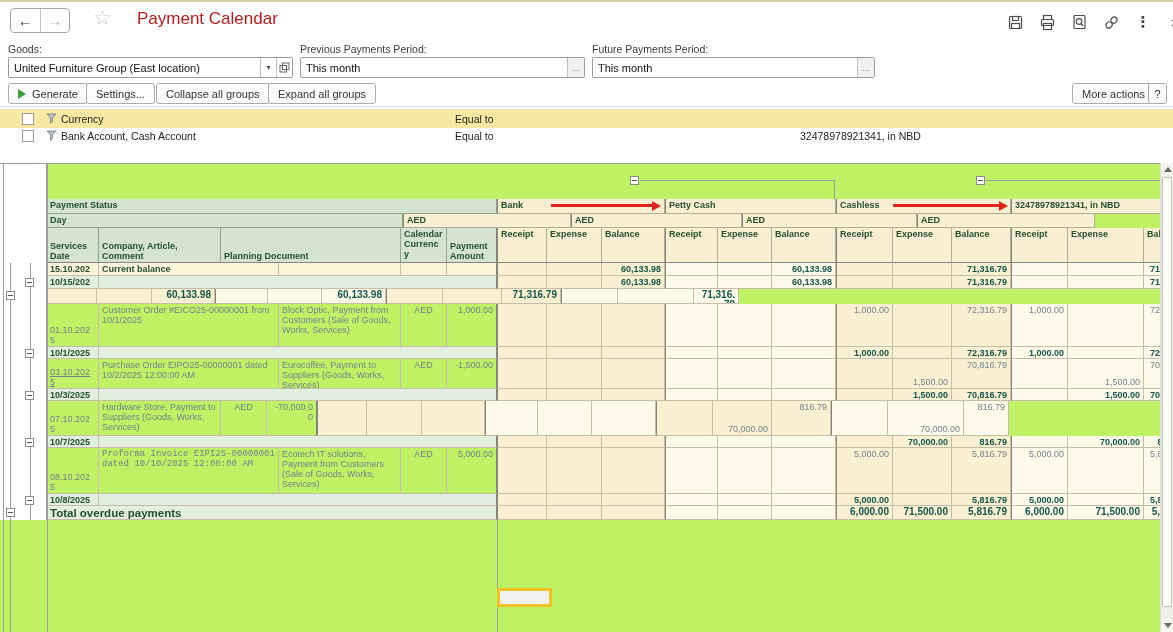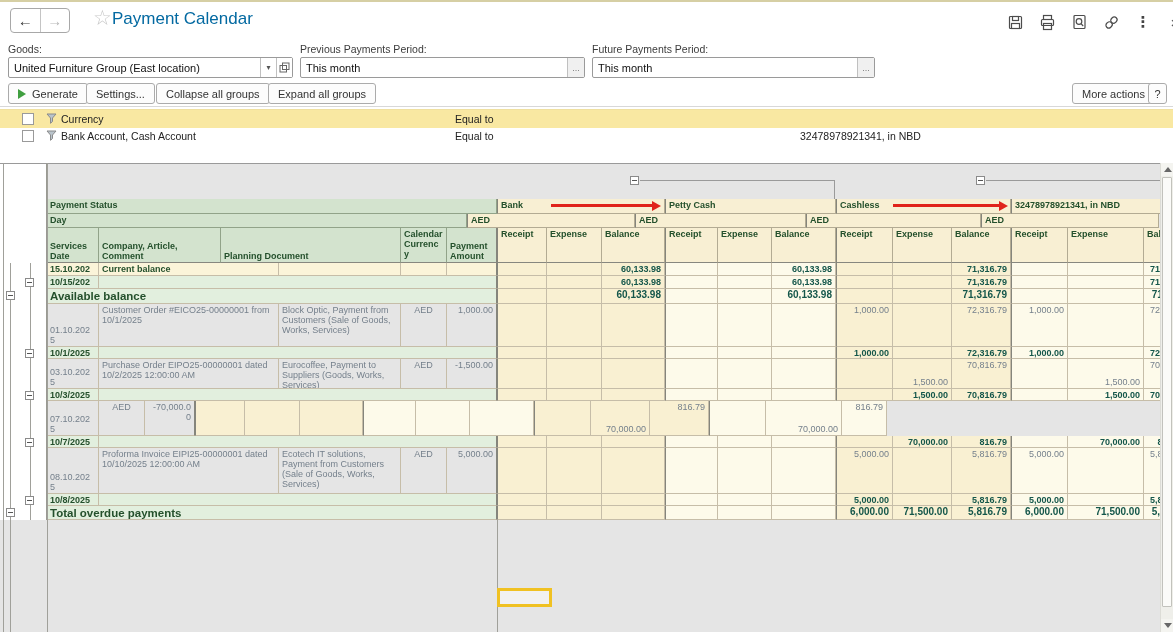--- a/index.html
+++ b/index.html
@@ -7,42 +7,42 @@
        font-family:"Liberation Sans","DejaVu Sans",sans-serif;color:#333;}
   .abs{position:absolute;}
   
   .topstrip{left:0;top:0;width:1173px;height:2px;background:#d6cfa4;}
   .navgroup{left:10px;top:8px;width:58px;height:23px;border:1px solid #a8a8a8;border-radius:4px;
             display:flex;background:#fff;}
   .navgroup .half{flex:1;display:flex;align-items:center;justify-content:center;font-size:15px;font-weight:bold;}
   .navgroup .half.back{color:#3a3a3a;border-right:1px solid #c4c4c4;}
   .navgroup .half.fwd{color:#b9b9b9;}
   .star{left:93px;top:6px;font-size:21px;color:#c9c9c9;}
-  .title{left:112px;top:9px;font-size:17px;color:#0369a1;}
+  .title{left:137px;top:9px;font-size:17px;color:#b91c1c;}
   .icnrow{top:13px;display:flex;gap:14px;}
   .icn{width:18px;height:18px;display:flex;align-items:center;justify-content:center;cursor:default;}
   .icn svg{stroke:#4c4c4c;fill:none;stroke-width:1.2;}
   .kebab{font-size:15px;color:#444;font-weight:bold;line-height:16px;}
   .xclose{font-size:15px;color:#555;}
   .flabel{font-size:10.5px;color:#3c3c3c;}
   .input{height:19px;border:1px solid #9a9a9a;border-radius:2px;background:#fff;display:flex;align-items:center;font-size:11px;color:#111;}
   .input .val{flex:1;padding:0 5px;white-space:nowrap;overflow:hidden;}
   .input .btn{width:15px;height:100%;border-left:1px solid #c0c0c0;display:flex;align-items:center;justify-content:center;font-size:8px;color:#555;background:#fff;}
   .input .btn.dots{font-size:9px;color:#777;background:#f0f0f0;width:16px;}
   .pushbtn{height:21px;border:1px solid #ababab;border-radius:3px;background:#fcfcfc;display:flex;align-items:center;justify-content:center;font-size:11px;color:#333;padding:0 9px;box-sizing:border-box;}
   .play{width:0;height:0;border-left:8px solid #3f9e3f;border-top:5px solid transparent;border-bottom:5px solid transparent;margin-right:6px;}
   .caret{font-size:8px;color:#555;margin-left:5px;}
   .sep{left:0;top:106px;width:1173px;height:1px;background:#d8d8d8;}
   
   .frow{left:0;width:1173px;height:18px;display:flex;align-items:center;font-size:10.5px;color:#222;}
   .frow.sel{background:#f9e8a2;border-top:1px solid #efe0a0;}
   .cbx{width:10px;height:10px;border:1px solid #9a9a9a;background:#fff;margin-left:22px;}
   .funnel svg{stroke:#8a8a8a;fill:#b9c4cc;stroke-width:1;}
   
-  .gridarea{left:0;top:163px;width:1160px;height:469px;overflow:hidden;background:#e5e5e5;}
+  .gridarea{left:0;top:163px;width:1160px;height:469px;overflow:hidden;background:#bef264;}
   .gcontent{position:absolute;left:0;top:0;width:1189px;}
   .grow{display:flex;box-sizing:border-box;}
   .cell{box-sizing:border-box;border-right:1px solid #c6bda8;border-bottom:1px solid #c6bda8;
         font-size:9px;line-height:10px;padding:1px 3px;overflow:hidden;white-space:normal;word-wrap:break-word;}
   .gut{box-sizing:border-box;border-right:1px solid #9a9a93;background:#fff;}
   .hgreen{background:#d3e3ce;color:#24502c;font-weight:bold;border-right:1px solid #91a389;border-bottom:1px solid #91a389;}
   .hcream{background:#f8efd3;color:#24502c;font-weight:bold;border-right:1px solid #b3ab93;border-bottom:1px solid #b3ab93;}
   .bot{display:flex;align-items:flex-end;}
   .cream{background:#f9f0d2;}
   .lt{background:#fdfaea;}
@@ -193,21 +193,21 @@
       <div class="grow" style="height: 15px;">
         <div class="gut" style="width: 47px; height: 15px;"></div>
         <div class="cell hgreen" style="width: 450px; height: 15px;">Payment Status</div>
         <div class="cell hcream gl" style="width: 168px; height: 15px;">Bank</div>
         <div class="cell hcream gl" style="width: 171px; height: 15px;">Petty Cash</div>
         <div class="cell hcream gl" style="width: 175px; height: 15px;">Cashless</div>
         <div class="cell hcream gl" style="width: 178px; height: 15px;">32478978921341, in NBD</div>
       </div>
       <div class="grow" style="height: 14px;">
         <div class="gut" style="width: 47px; height: 14px;"></div>
-        <div class="cell hgreen" style="width: 420px; height: 14px;">Day</div>
+        <div class="cell hgreen" style="width: 356px; height: 14px;">Day</div>
         <div class="cell hcream gl" style="width: 168px; height: 14px;">AED</div>
         <div class="cell hcream gl" style="width: 171px; height: 14px;">AED</div>
         <div class="cell hcream gl" style="width: 175px; height: 14px;">AED</div>
         <div class="cell hcream gl" style="width: 178px; height: 14px;">AED</div>
       </div>
       <div class="grow" style="height: 35px;">
         <div class="gut" style="width: 47px; height: 35px;"></div>
         <div class="cell hgreen bot dkb" style="width: 52px; height: 35px;">Services Date</div>
         <div class="cell hgreen bot dkb" style="width: 122px; height: 35px;">Company, Article, Comment</div>
         <div class="cell hgreen bot dkb" style="width: 180px; height: 35px;">Planning Document</div>
@@ -258,21 +258,20 @@
         <div class="cell num lt teal" style="width: 64px; height: 13px;">60,133.98</div>
         <div class="cell num cream teal gl" style="width: 57px; height: 13px;"></div>
         <div class="cell num cream teal" style="width: 59px; height: 13px;"></div>
         <div class="cell num cream teal" style="width: 59px; height: 13px;">71,316.79</div>
         <div class="cell num lt teal gl" style="width: 57px; height: 13px;"></div>
         <div class="cell num lt teal" style="width: 76px; height: 13px;"></div>
         <div class="cell num lt teal" style="width: 45px; height: 13px;">71,316.79</div>
       </div>
       <div class="grow" style="height: 15px;">
         <div class="gut" style="width: 47px; height: 15px;"></div>
-        <div class="cell green dkgreen seclabel" style="width: 450px; height: 15px; border-right: 1px solid rgb(133, 133, 124);">Available balance</div>
         <div class="cell num cream teal big gl" style="width: 50px; height: 15px;"></div>
         <div class="cell num cream teal big" style="width: 55px; height: 15px;"></div>
         <div class="cell num cream teal big" style="width: 63px; height: 15px;">60,133.98</div>
         <div class="cell num lt teal big gl" style="width: 53px; height: 15px;"></div>
         <div class="cell num lt teal big" style="width: 54px; height: 15px;"></div>
         <div class="cell num lt teal big" style="width: 64px; height: 15px;">60,133.98</div>
         <div class="cell num cream teal big gl" style="width: 57px; height: 15px;"></div>
         <div class="cell num cream teal big" style="width: 59px; height: 15px;"></div>
         <div class="cell num cream teal big" style="width: 59px; height: 15px;">71,316.79</div>
         <div class="cell num lt teal big gl" style="width: 57px; height: 15px;"></div>
@@ -322,21 +321,21 @@
         <div class="cell num cream teal gl" style="width: 57px; height: 12px;">1,000.00</div>
         <div class="cell num cream teal" style="width: 59px; height: 12px;"></div>
         <div class="cell num cream teal" style="width: 59px; height: 12px;">72,316.79</div>
         <div class="cell num lt teal gl" style="width: 57px; height: 12px;">1,000.00</div>
         <div class="cell num lt teal" style="width: 76px; height: 12px;"></div>
         <div class="cell num lt teal" style="width: 45px; height: 12px;">72,316.79</div>
       </div>
       <div class="grow" style="height: 30px;">
         <div class="gut" style="width: 47px; height: 30px;"></div>
         <div class="cell gray flexcol" style="width: 52px; height: 30px;">
-          <span style="margin-top: auto;">03.10.2025</span>
+          <span style="margin-top: auto; text-decoration: underline;">03.10.2025</span>
         </div>
         <div class="cell gray" style="width: 180px; height: 30px;">Purchase Order EIPO25-00000001 dated 10/2/2025 12:00:00 AM</div>
         <div class="cell gray" style="width: 122px; height: 30px;">Eurocoffee, Payment to Suppliers (Goods, Works, Services)</div>
         <div class="cell gray" style="width: 46px; height: 30px; text-align: center;">AED</div>
         <div class="cell gray num" style="width: 50px; height: 30px; border-right: 1px solid rgb(133, 133, 124);">-1,500.00</div>
         <div class="cell num cream gray gl" style="width: 50px; height: 30px;"></div>
         <div class="cell num cream gray" style="width: 55px; height: 30px;"></div>
         <div class="cell num cream gray" style="width: 63px; height: 30px;"></div>
         <div class="cell num lt gray gl" style="width: 53px; height: 30px;"></div>
         <div class="cell num lt gray" style="width: 54px; height: 30px;"></div>
@@ -371,20 +370,21 @@
         <div class="cell num cream teal" style="width: 59px; height: 12px;">70,816.79</div>
         <div class="cell num lt teal gl" style="width: 57px; height: 12px;"></div>
         <div class="cell num lt teal" style="width: 76px; height: 12px;">1,500.00</div>
         <div class="cell num lt teal" style="width: 45px; height: 12px;">70,816.79</div>
       </div>
       <div class="grow" style="height: 35px;">
         <div class="gut" style="width: 47px; height: 35px;"></div>
         <div class="cell gray flexcol" style="width: 52px; height: 35px;">
           <span style="margin-top: auto;">07.10.2025</span>
         </div>
+        <div class="cell gray" style="width: 122px; height: 35px;">Hardware Store, Payment to Suppliers (Goods, Works, Services)</div>
         <div class="cell gray" style="width: 46px; height: 35px; text-align: center;">AED</div>
         <div class="cell gray num" style="width: 50px; height: 35px; border-right: 1px solid rgb(133, 133, 124);">-70,000.00</div>
         <div class="cell num cream gray gl" style="width: 50px; height: 35px;"></div>
         <div class="cell num cream gray" style="width: 55px; height: 35px;"></div>
         <div class="cell num cream gray" style="width: 63px; height: 35px;"></div>
         <div class="cell num lt gray gl" style="width: 53px; height: 35px;"></div>
         <div class="cell num lt gray" style="width: 54px; height: 35px;"></div>
         <div class="cell num lt gray" style="width: 64px; height: 35px;"></div>
         <div class="cell num cream gray gl" style="width: 57px; height: 35px;"></div>
         <div class="cell num cream gray flexcol" style="width: 59px; height: 35px;">
@@ -416,21 +416,21 @@
         <div class="cell num cream teal" style="width: 59px; height: 12px;">816.79</div>
         <div class="cell num lt teal gl" style="width: 57px; height: 12px;"></div>
         <div class="cell num lt teal" style="width: 76px; height: 12px;">70,000.00</div>
         <div class="cell num lt teal" style="width: 45px; height: 12px;">816.79</div>
       </div>
       <div class="grow" style="height: 46px;">
         <div class="gut" style="width: 47px; height: 46px;"></div>
         <div class="cell gray flexcol" style="width: 52px; height: 46px;">
           <span style="margin-top: auto;">08.10.2025</span>
         </div>
-        <div class="cell gray" style="width: 180px; height: 46px;">Proforma Invoice EIPI25-00000001 dated 10/10/2025 12:00:00 AM</div>
+        <div class="cell gray" style="width: 180px; height: 46px; font-family: Liberation Mono, monospace;">Proforma Invoice EIPI25-00000001 dated 10/10/2025 12:00:00 AM</div>
         <div class="cell gray" style="width: 122px; height: 46px;">Ecotech IT solutions, Payment from Customers (Sale of Goods, Works, Services)</div>
         <div class="cell gray" style="width: 46px; height: 46px; text-align: center;">AED</div>
         <div class="cell gray num" style="width: 50px; height: 46px; border-right: 1px solid rgb(133, 133, 124);">5,000.00</div>
         <div class="cell num cream gray gl" style="width: 50px; height: 46px;"></div>
         <div class="cell num cream gray" style="width: 55px; height: 46px;"></div>
         <div class="cell num cream gray" style="width: 63px; height: 46px;"></div>
         <div class="cell num lt gray gl" style="width: 53px; height: 46px;"></div>
         <div class="cell num lt gray" style="width: 54px; height: 46px;"></div>
         <div class="cell num lt gray" style="width: 64px; height: 46px;"></div>
         <div class="cell num cream gray gl flexcol" style="width: 57px; height: 46px; justify-content: flex-start;">

